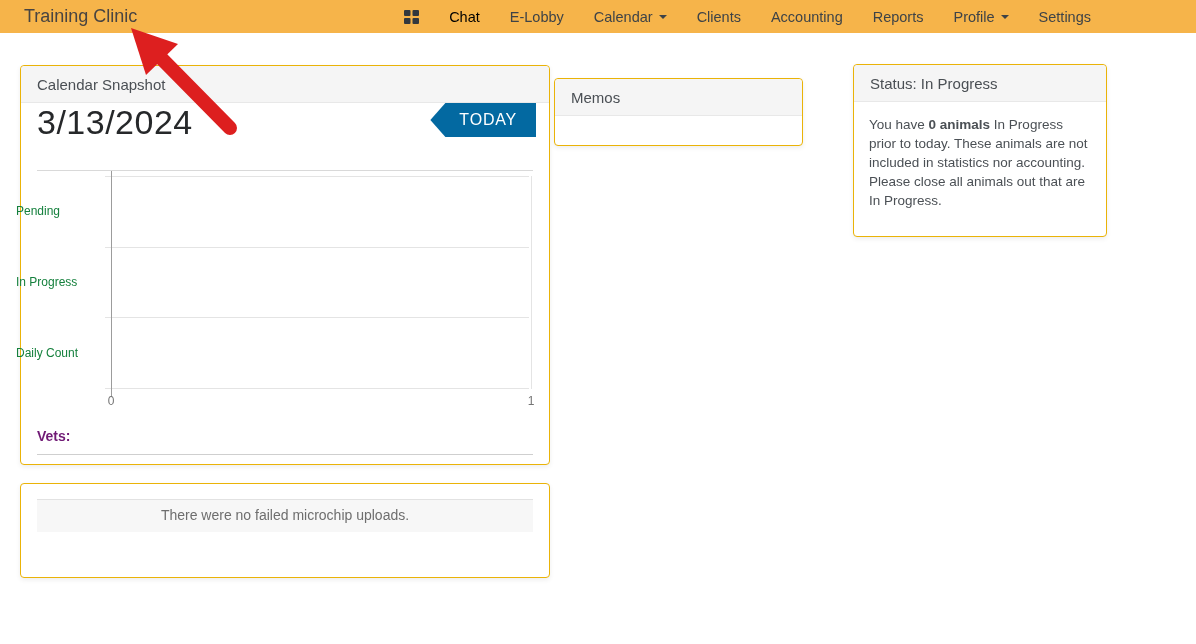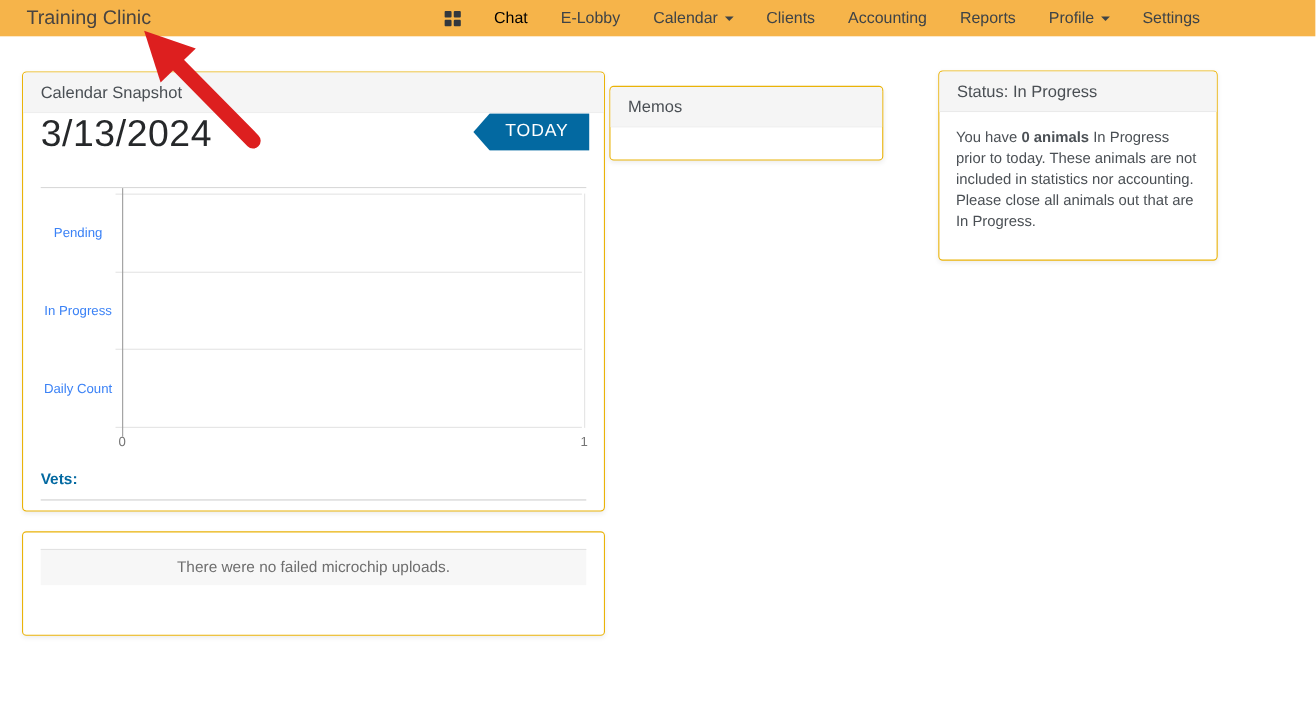--- a/index.html
+++ b/index.html
@@ -82,31 +82,31 @@
     border: none;
     font-family: inherit;
   }
 
   
   .chart { position: relative; height: 236px; }
   .gridline { position: absolute; left: 84px; right: 20px; height: 1px; background: #e4e4e4; }
   .plot-right { position: absolute; left: 510px; top: 5px; height: 213px; width: 1px; background: #e4e4e4; }
   .axis-y { position: absolute; left: 90px; top: 0px; height: 226px; width: 1px; background: #9c9c9c; }
   .cat-label {
-    position: absolute; right: 433px; width: 90px;
-    text-align: center;
-    font-size: 12px; color: #3b82f6;
+    position: absolute; right: 443px; width: 90px;
+    text-align: left;
+    font-size: 12px; color: #15803d;
   }
   .x-tick {
     position: absolute; top: 223px; width: 20px;
     text-align: center;
     font-size: 12px; color: #757575;
   }
   .vets-row { padding: 20px 16px 0; }
-  .vets-label { font-size: 14px; font-weight: bold; color: #0369a1; }
+  .vets-label { font-size: 14px; font-weight: bold; color: #701a75; }
   .vets-divider { margin-top: 9px; border-bottom: 1px solid #cfcfcf; }
 
   
   .card-memos { left: 554px; top: 64px; width: 249px; height: 68px; margin-top: 14px; }
   .memos-body { height: 28px; }
 
   
   .card-status { left: 853px; top: 64px; width: 254px; height: 173px; }
   .status-body {
     padding: 13px 15px;

